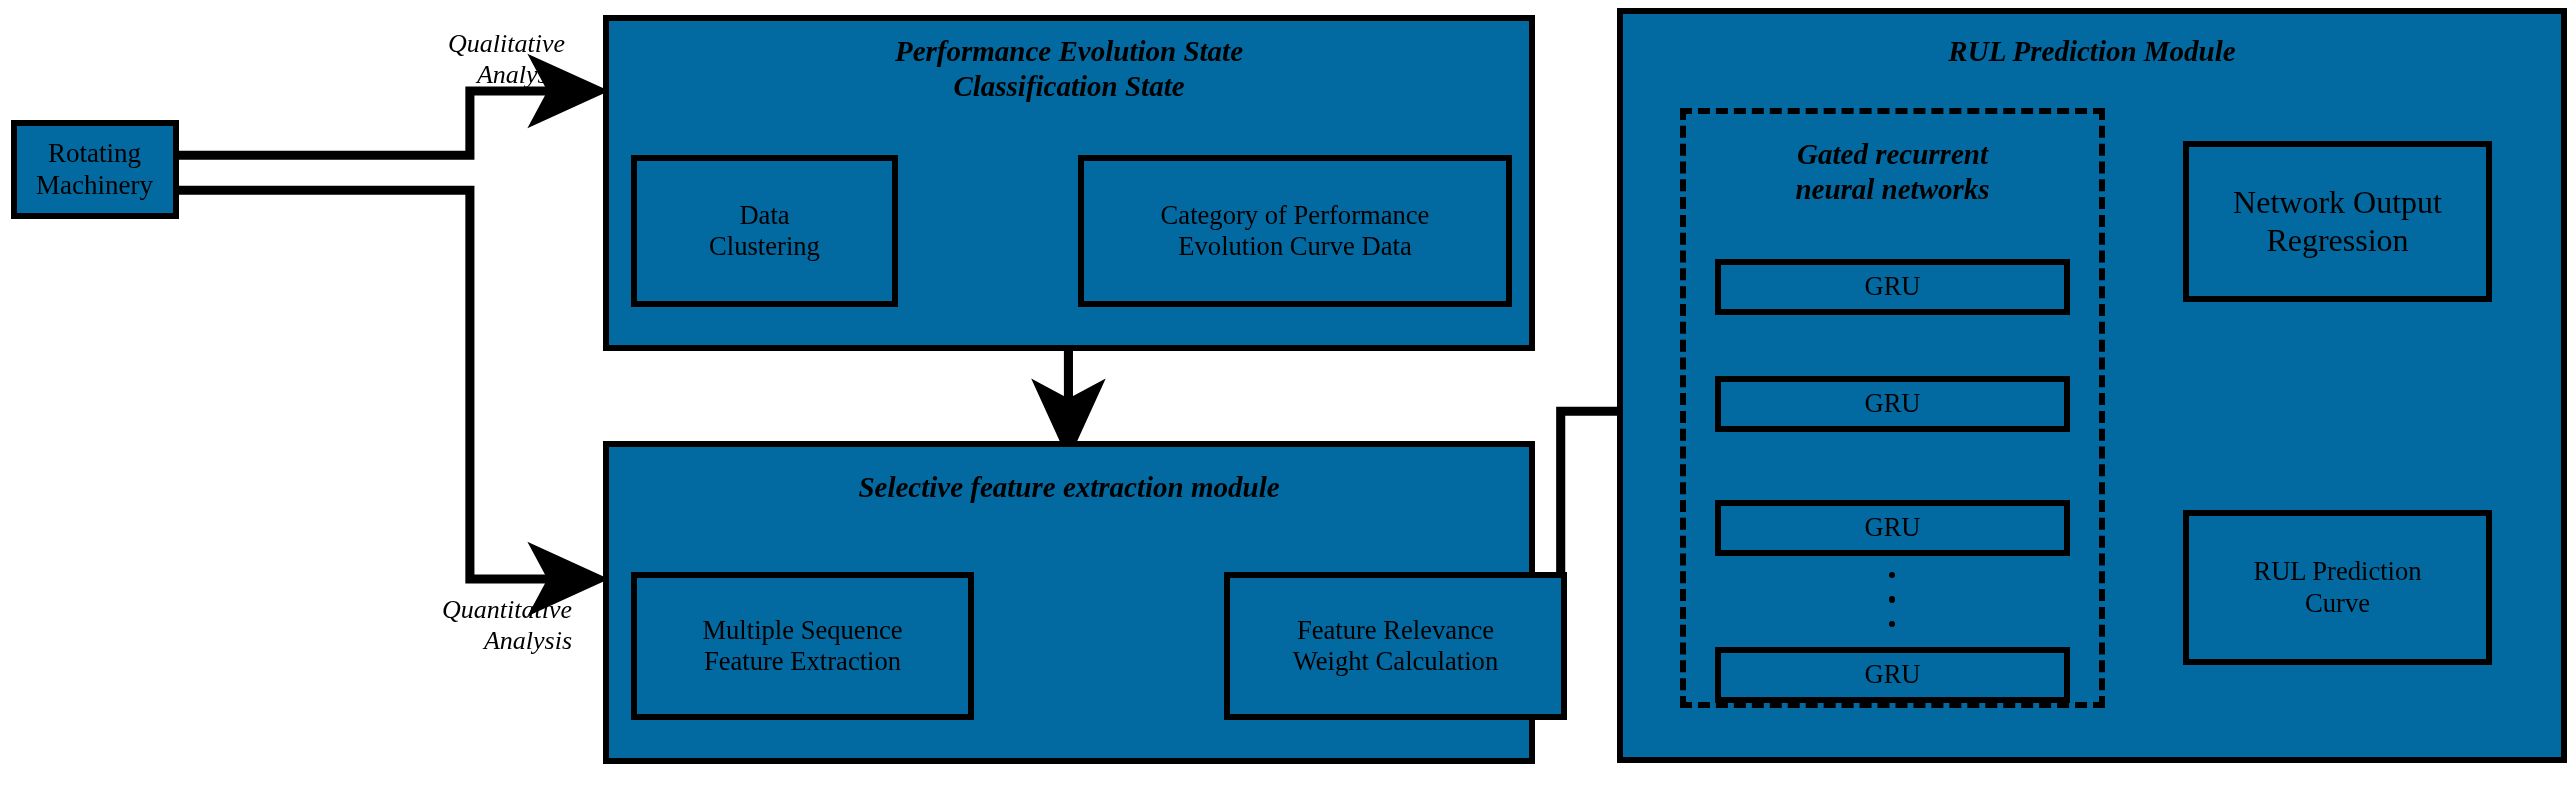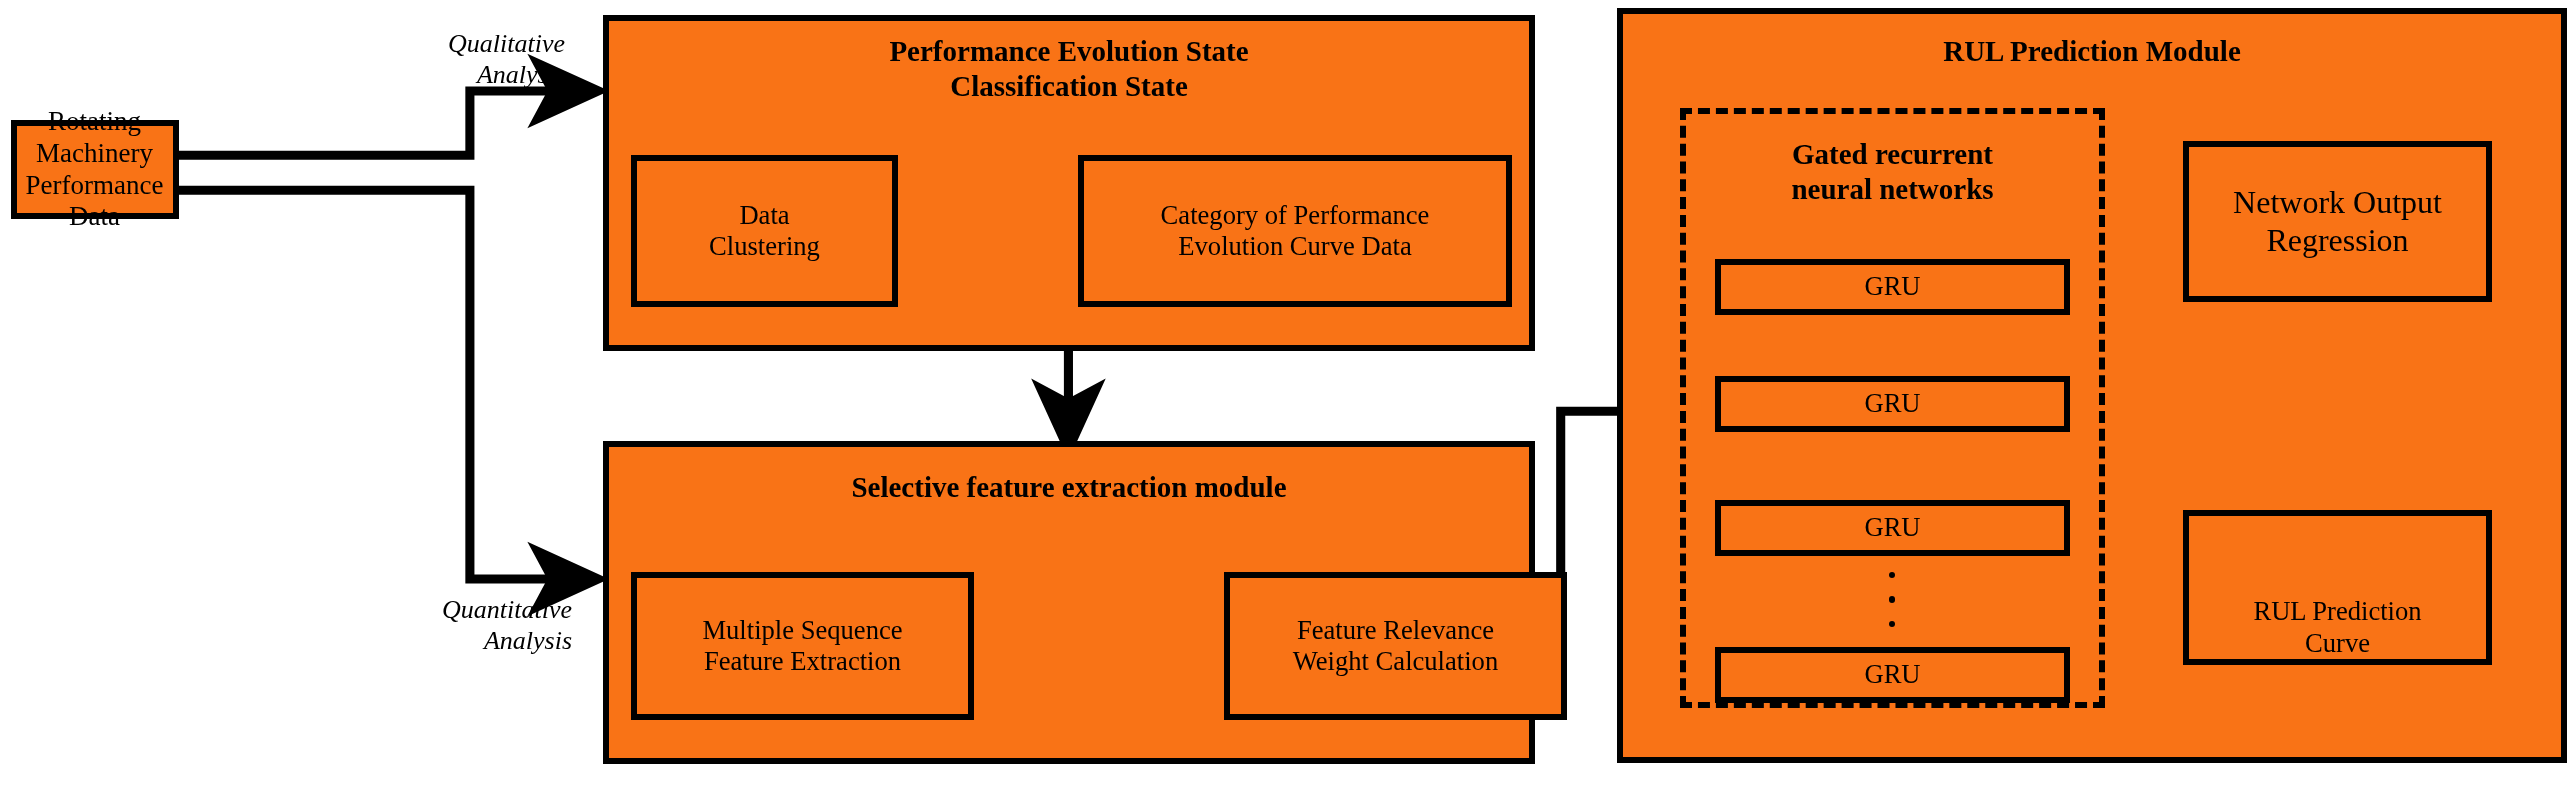--- a/index.html
+++ b/index.html
@@ -1,26 +1,26 @@
 <!DOCTYPE html>
 <html style="font-size:11.2px"><head>
 <meta charset="utf-8">
 <title>RUL Prediction Framework Diagram</title>
 <style>
   html,body{margin:0;padding:0;background:#ffffff;}
   body{font-family:"Liberation Serif", serif;color:#000;}
   #canvas{position:relative;width:2576px;height:786px;background:#fff;overflow:hidden;}
 
-  .box{position:absolute;box-sizing:border-box;background:#f97316;border:4.2px solid #000;
+  .box{position:absolute;box-sizing:border-box;background:#0369a1;border:4.2px solid #000;
        display:flex;align-items:center;justify-content:center;text-align:center;}
   .box.thick{border-width:6.3px;}
   .box.dashed{border-style:dashed;border-width:6.3px;}
   .lbl{line-height:1.18;padding:0 4.2px;}
 
-  .title{position:absolute;text-align:center;font-weight:bold;line-height:1.2;}
+  .title{position:absolute;text-align:center;font-weight:bold;line-height:1.2;font-style:italic;}
 
   .edge-lbl{position:absolute;text-align:right;line-height:1.2;white-space:nowrap;font-style:italic;}
 
   svg.wires{position:absolute;left:0;top:0;width:2576px;height:786px;pointer-events:none;}
 
   .dots{position:absolute;display:flex;flex-direction:column;align-items:center;
         justify-content:space-between;}
   .dots i{display:block;width:6.3px;height:6.3px;border-radius:50%;background:#000;}
 </style>
 </head>
@@ -51,21 +51,20 @@
 
     <path d="M3344,432 L3344,723" fill="none" stroke="#000" stroke-width="15" marker-end="url(#ah)"></path>
 
     <path d="M2706,448 L2706,534" fill="none" stroke="#000" stroke-width="7" stroke-dasharray="16 16"></path>
     <path d="M2706,625 L2706,711" fill="none" stroke="#000" stroke-width="7" stroke-dasharray="16 16"></path>
   </svg>
 
   <div class="box thick" style="left:10.5px;top:120px;width:168px;height:99px;font-size:27px;">
     <span class="lbl">
       <span>Rotating Machinery</span><br>
-      <span>Performance Data</span>
     </span>
   </div>
 
   <div class="edge-lbl" style="left:390px;top:90px;width:175px;font-size:26px;transform:translateY(-100%);">
     <span>Qualitative</span><br>
     <span>Analysis</span>
   </div>
 
   <div class="edge-lbl" style="left:383px;top:594px;width:189px;font-size:26px;">
     <span>Quantitative</span><br>
@@ -152,21 +151,21 @@
     <span class="lbl">GRU</span>
   </div>
 
   <div class="box thick" style="left:2183px;top:141px;width:309px;height:161px;font-size:32px;">
     <span class="lbl">
       <span>Network Output</span><br>
       <span>Regression</span>
     </span>
   </div>
 
-  <div class="box thick" style="left:2183px;top:510px;width:309px;height:155px;font-size:26.6px;align-items:flex-end;">
+  <div class="box thick" style="left:2183px;top:510px;width:309px;height:155px;font-size:26.6px;">
     <span class="lbl">
       <span>RUL Prediction</span><br>
       <span>Curve</span>
     </span>
   </div>
 
 </div>
 
 
 </body></html>

